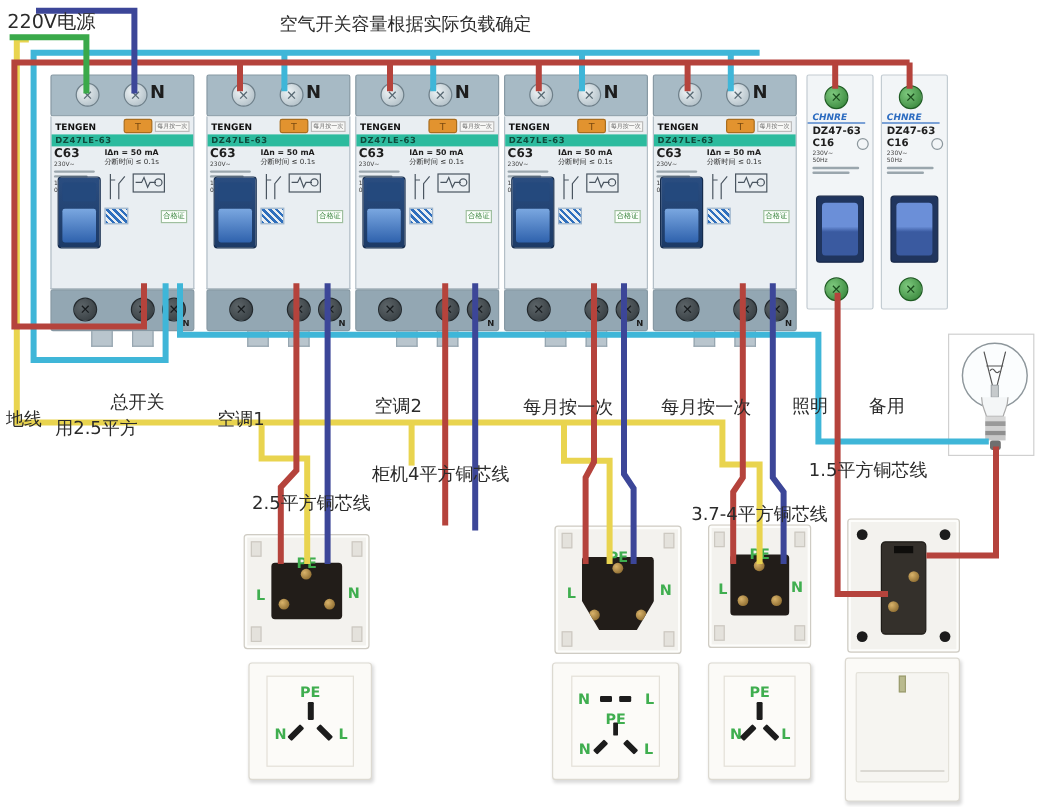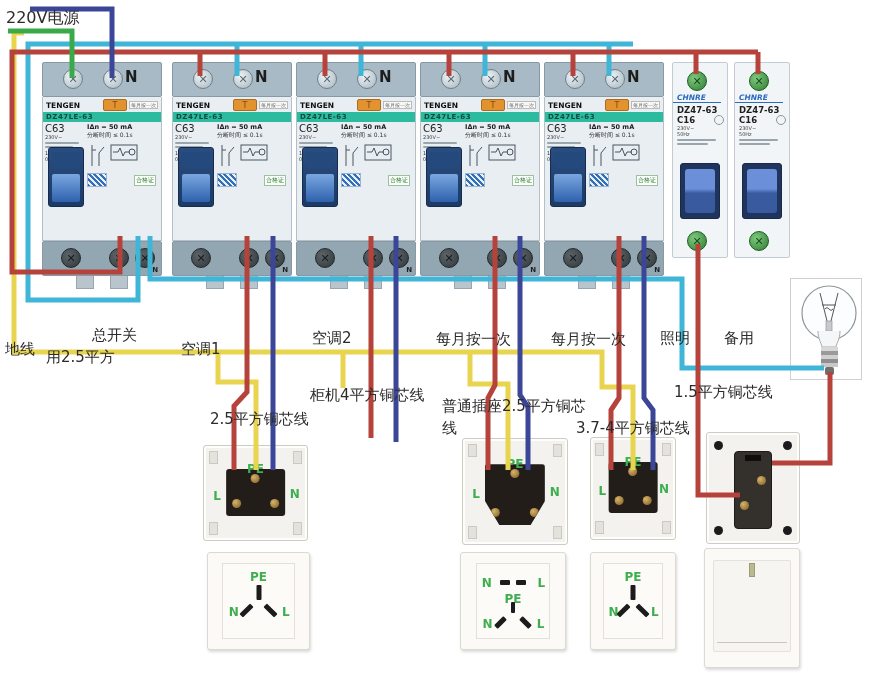--- a/index.html
+++ b/index.html
@@ -33,21 +33,21 @@
   .tg-body{position:relative;height:144px;background:#e9eef2;border:1px solid #b4bfc7;border-top:none;box-sizing:border-box;}
   .tg-head{display:flex;align-items:center;gap:2px;padding:2px 3px 0 3px;}
   .tg-brand{font-size:7.5px;font-weight:bold;color:#101010;}
   .tg-test{margin-left:auto;width:24px;height:12px;background:var(--accent-orange,#e2932f);
            border:1px solid #a96d1e;color:#7a4a10;font-size:8px;line-height:11px;text-align:center;border-radius:2px;box-sizing:border-box;}
   .tg-note{font-size:5px;color:#666;border:1px solid #bbb;background:#f7f7f5;padding:0 1px;white-space:nowrap;}
   .tg-band{margin-top:1px;height:10px;background:var(--accent-teal,#2cbb9e);font-size:7px;font-weight:bold;
            color:#0e4a3c;line-height:10px;padding-left:3px;letter-spacing:.5px;}
   .tg-mid{display:flex;padding:1px 2px;}
   .tg-left{width:40px;}
-  .tg-rating{font-size:10px;font-weight:normal;color:#1e1e1e;}
+  .tg-rating{font-size:10px;font-weight:bold;color:#1e1e1e;}
   .tg-volt{font-size:5px;color:#444;}
   .micro{height:2.5px;background:#9aa6ad;margin:1.5px 0;border-radius:1px;}
   .tg-onoff{font-size:5px;color:#333;line-height:6px;}
   .tg-right{flex:1;padding-left:2px;}
   .tg-idn{font-size:6.5px;font-weight:bold;color:#1e1e1e;white-space:nowrap;}
   .tg-break{font-size:6px;color:#333;white-space:nowrap;}
   .tg-row{display:flex;align-items:center;justify-content:space-between;margin-top:1px;padding-right:3px;}
   .hatch{width:18px;height:12px;border:1px solid #9db4cc;
          background:repeating-linear-gradient(45deg,#2f6fbd 0 2px,#e9eef2 2px 4px);}
   .cert{font-size:6px;color:#2e7d32;border:1px solid #9fbf9f;background:#fbfffb;padding:0 1px;white-space:nowrap;}
@@ -564,30 +564,30 @@
     <path class="w navy" d="M396,236 V442"></path>
     <path class="w red" d="M495,236 V385 L488,398 V470"></path>
     <path class="w navy" d="M520,236 V395 L528,407 V470"></path>
     <path class="w red" d="M619,236 V398 L611,410 V470"></path>
     <path class="w navy" d="M644,236 V398 L653,410 V470"></path>
     <path class="w red" d="M698,244 V495 H740"></path>
     <path class="w red" d="M830,372 V463 H772"></path>
   </svg>
 
   <div class="lbl" style="left:6px;top:8px;font-size:16px">220V电源</div>
+  <div class="lbl" style="left:233px;top:11px">空气开关容量根据实际负载确定</div>
 
   <div class="lbl" style="left:92px;top:326px">总开关</div>
   <div class="lbl" style="left:46px;top:348px">用2.5平方</div>
   <div class="lbl" style="left:5px;top:340px">地线</div>
   <div class="lbl" style="left:181px;top:340px">空调1</div>
   <div class="lbl" style="left:312px;top:329px">空调2</div>
   <div class="lbl" style="left:436px;top:330px">每月按一次</div>
   <div class="lbl" style="left:551px;top:330px">每月按一次</div>
   <div class="lbl" style="left:660px;top:329px">照明</div>
   <div class="lbl" style="left:724px;top:329px">备用</div>
 
   <div class="lbl" style="left:210px;top:410px">2.5平方铜芯线</div>
   <div class="lbl" style="left:310px;top:386px">柜机4平方铜芯线</div>
-  <div class="lbl wrap" style="left:442px;top:396px;width:148px">普通插座2.5平方铜芯线</div>
   <div class="lbl" style="left:576px;top:419px">3.7-4平方铜芯线</div>
   <div class="lbl" style="left:674px;top:383px">1.5平方铜芯线</div>
 
 </div>
 
 </body></html>

